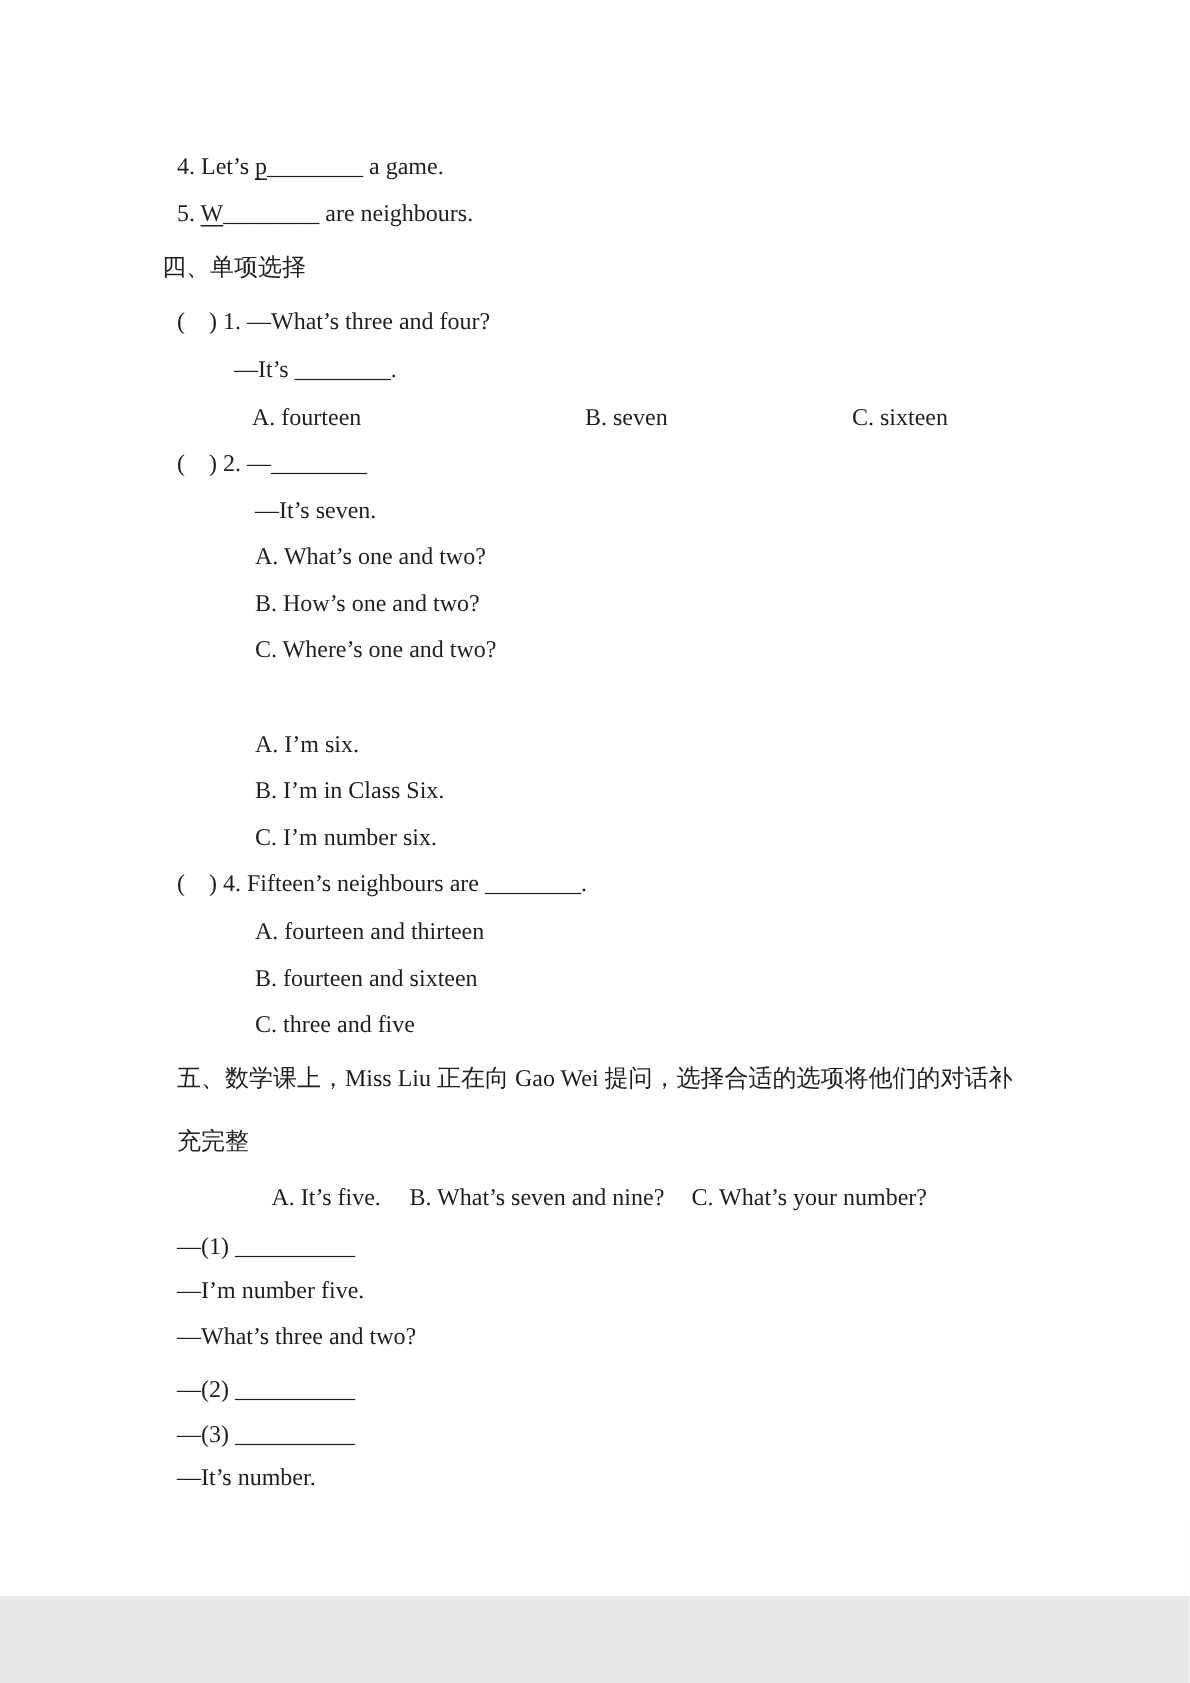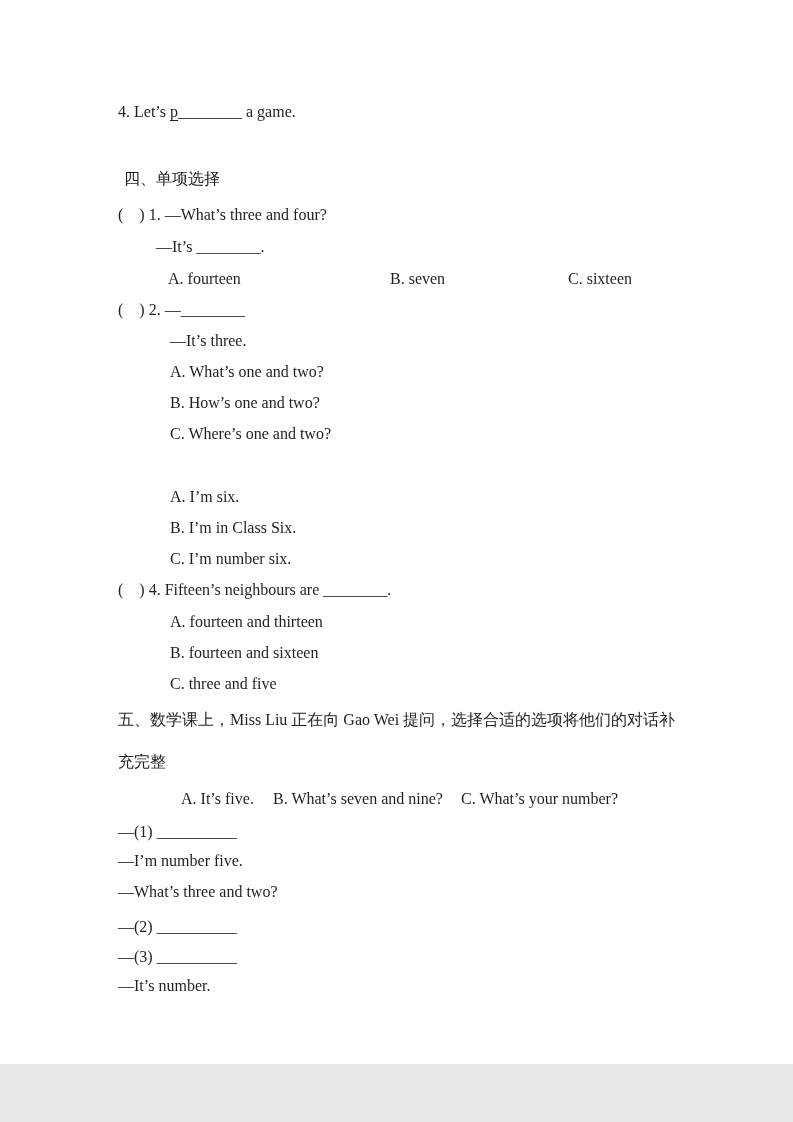--- a/index.html
+++ b/index.html
@@ -25,29 +25,30 @@
   .colA5{display:inline-block;width:92px;}
   .colB5{display:inline-block;width:188px;}
 </style>
 </head>
 <body>
 
 <div class="page">
 
   <div class="line" style="top:101px;left:118px"><span>4. </span><span>Let’s </span><span class="u">p</span><span>________</span><span> a game.</span></div>
 
+  <div class="line" style="top:132px;left:118px"><span>5. </span><span></span><span class="u">W</span><span>________</span><span> are neighbours.</span></div>
 
-  <div class="line" style="top:168px;left:124px">四、单项选择</div>
+  <div class="line" style="top:168px;left:108px">四、单项选择</div>
 
   <div class="line" style="top:204px;left:118px">(&nbsp;&nbsp;&nbsp;&nbsp;) 1. —What’s three and four?</div>
   <div class="line" style="top:236px;left:156px">—It’s ________.</div>
   <div class="line" style="top:268px;left:168px"><span class="colA1">A. fourteen</span><span class="colB1">B. seven</span><span>C. sixteen</span></div>
 
   <div class="line" style="top:299px;left:118px">(&nbsp;&nbsp;&nbsp;&nbsp;) 2. —________</div>
-  <div class="line" style="top:330px;left:170px">—It’s three.</div>
+  <div class="line" style="top:330px;left:170px">—It’s seven.</div>
   <div class="line" style="top:361px;left:170px">A. What’s one and two?</div>
   <div class="line" style="top:392px;left:170px">B. How’s one and two?</div>
   <div class="line" style="top:423px;left:170px">C. Where’s one and two?</div>
 
   <div class="line" style="top:486px;left:170px">A. I’m six.</div>
   <div class="line" style="top:517px;left:170px">B. I’m in Class Six.</div>
   <div class="line" style="top:548px;left:170px">C. I’m number six.</div>
 
   <div class="line" style="top:579px;left:118px">(&nbsp;&nbsp;&nbsp;&nbsp;) 4. Fifteen’s neighbours are ________.</div>
   <div class="line" style="top:611px;left:170px">A. fourteen and thirteen</div>

